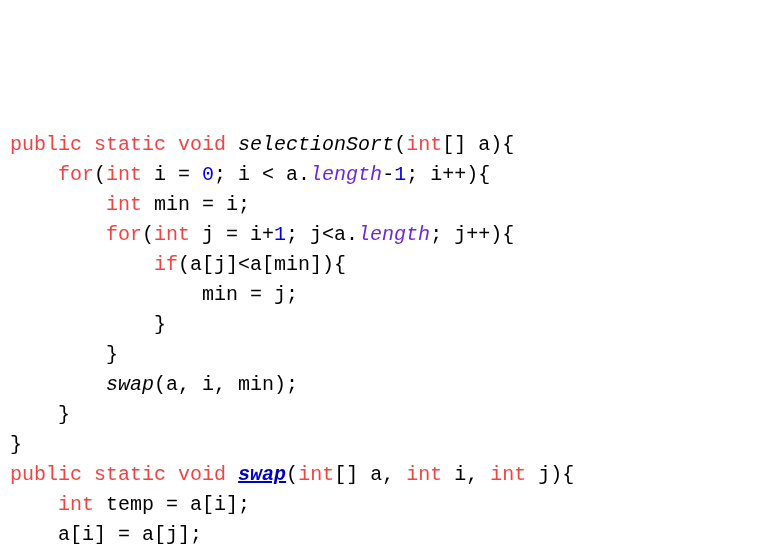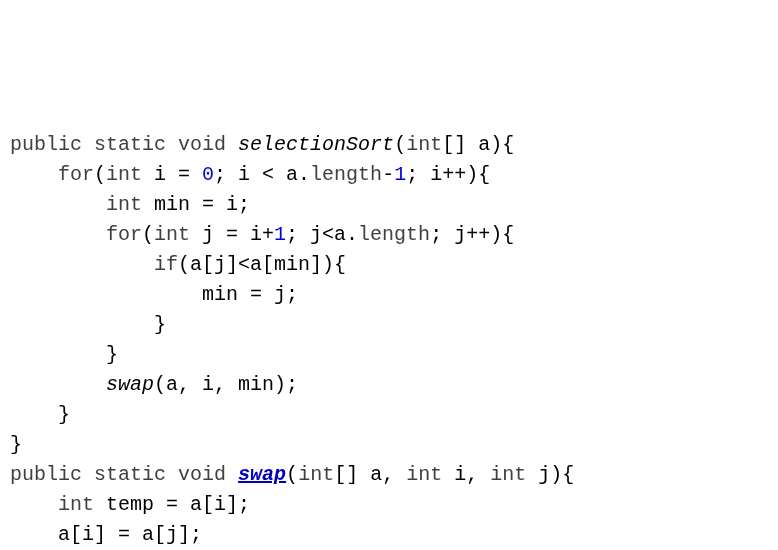--- a/index.html
+++ b/index.html
@@ -5,23 +5,23 @@
     body {
       margin: 0;
       padding: 10px;
       font-family: "Consolas", "Monaco", "Courier New", monospace;
       font-size: 20px;
       line-height: 1.5;
       background: #ffffff;
       color: #000000;
       white-space: pre;
     }
-    .kw { color: #404040; }
+    .kw { color: #ef4444; }
     .num { color: #0000e0; }
-    .prop { color: #404040; }
+    .prop { color: #6d28d9; font-style: italic; }
     .method-name { font-weight: normal; font-style: italic; }
     .swap-name { font-weight: bold; font-style: italic; color: #0000c0; text-decoration: underline; }
     .call-italic { font-style: italic; }
     .code-line {
       display: block;
     }
   </style>
 </head>
 <body>
 

